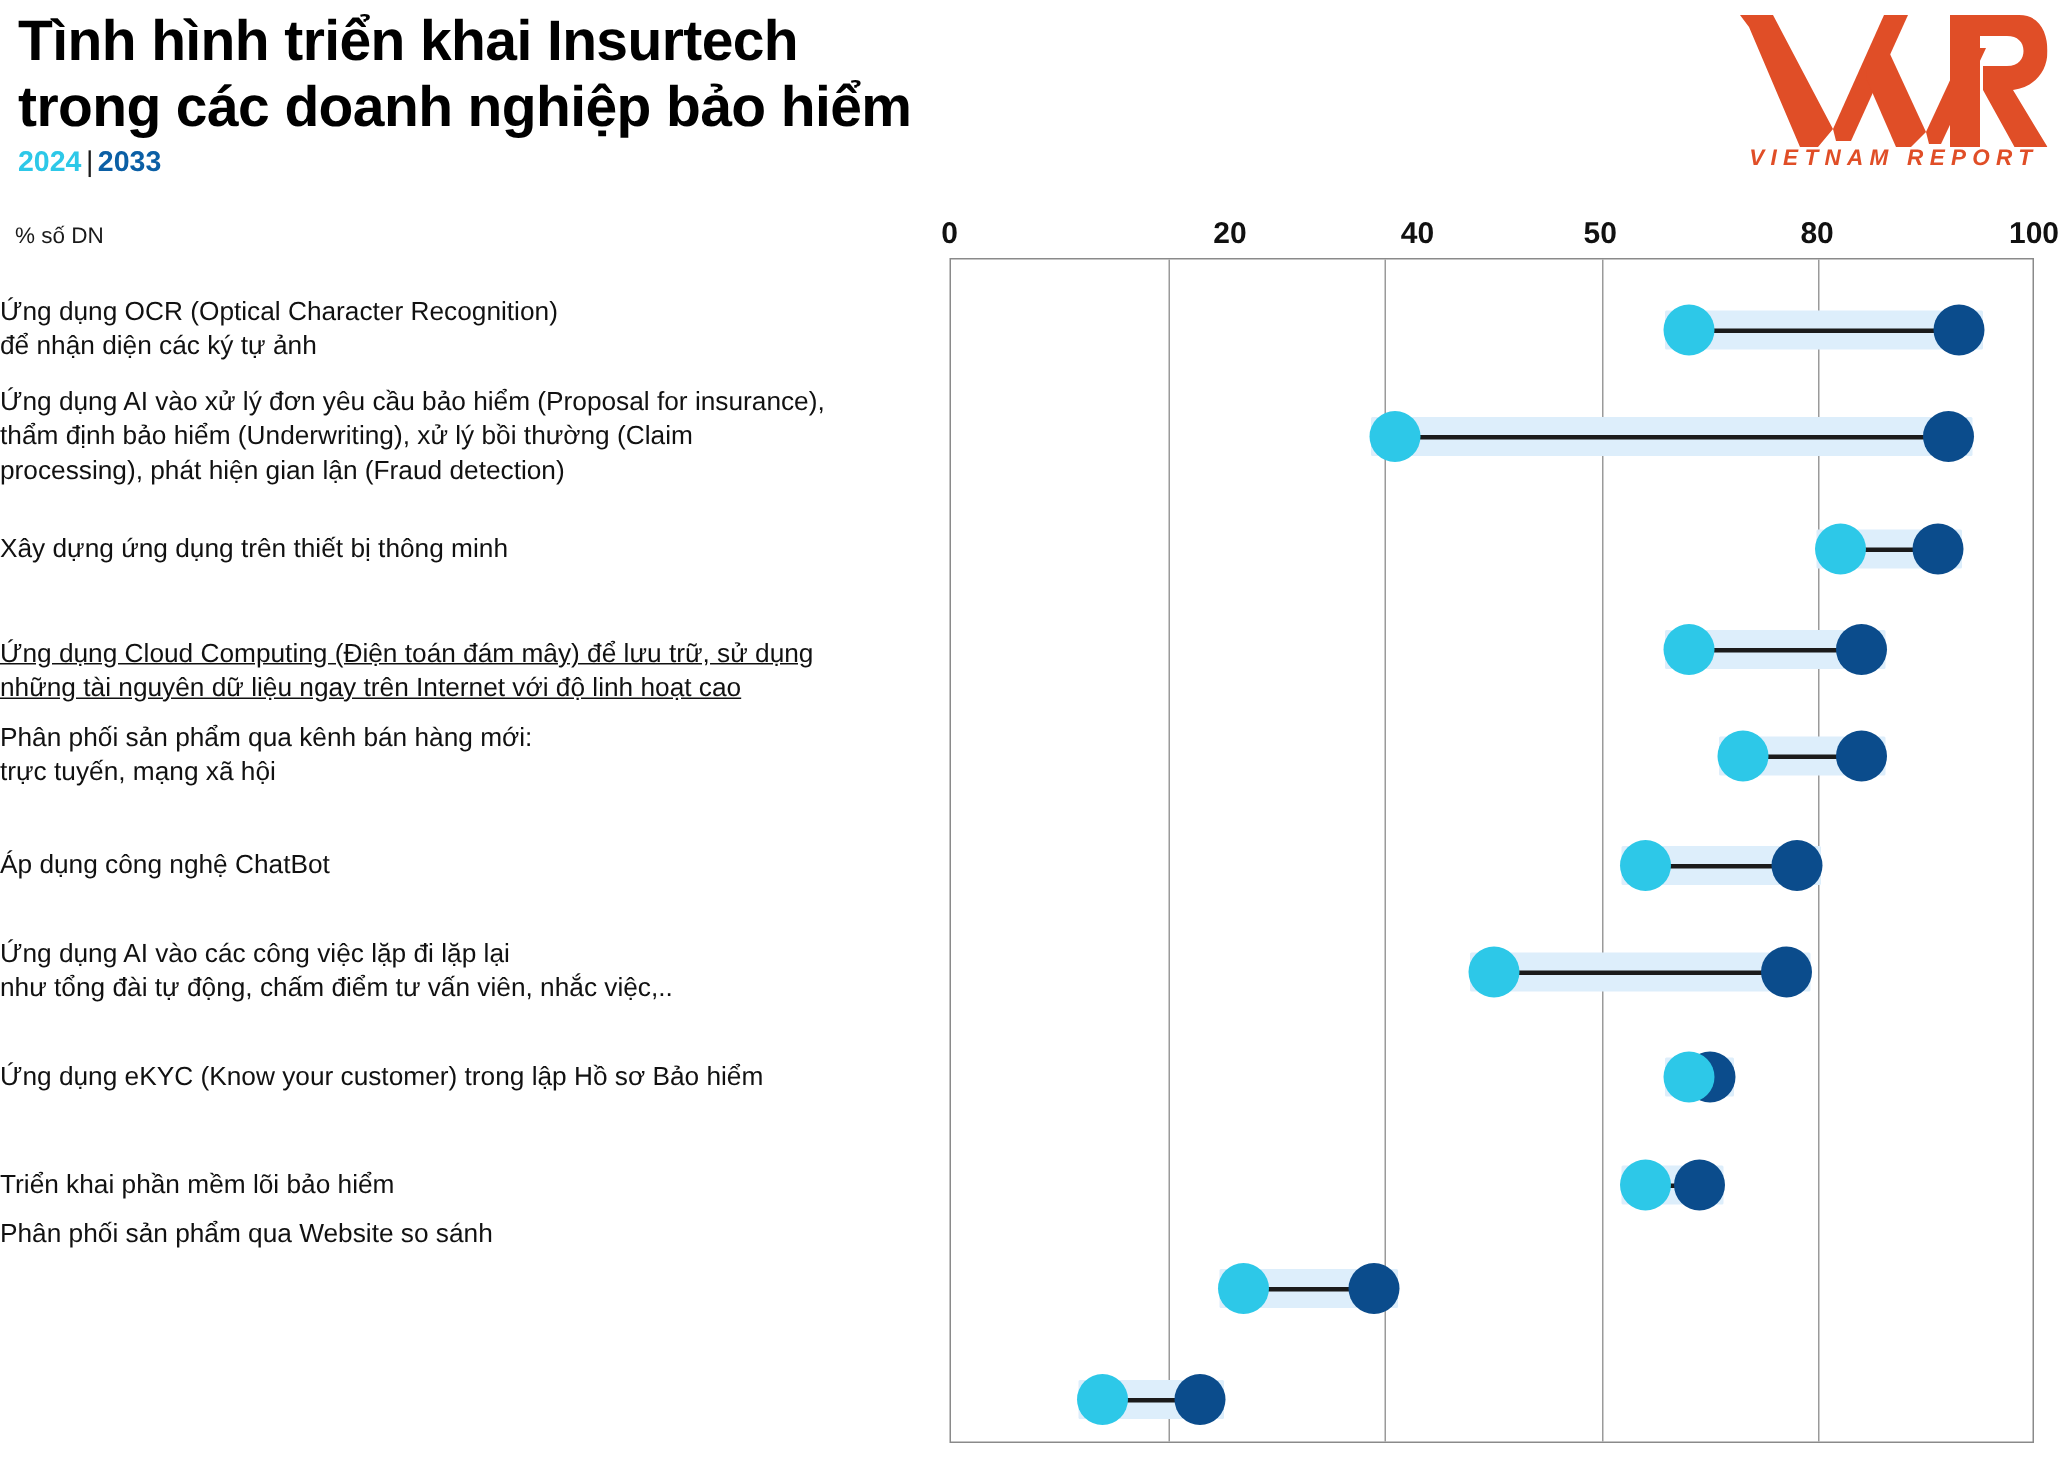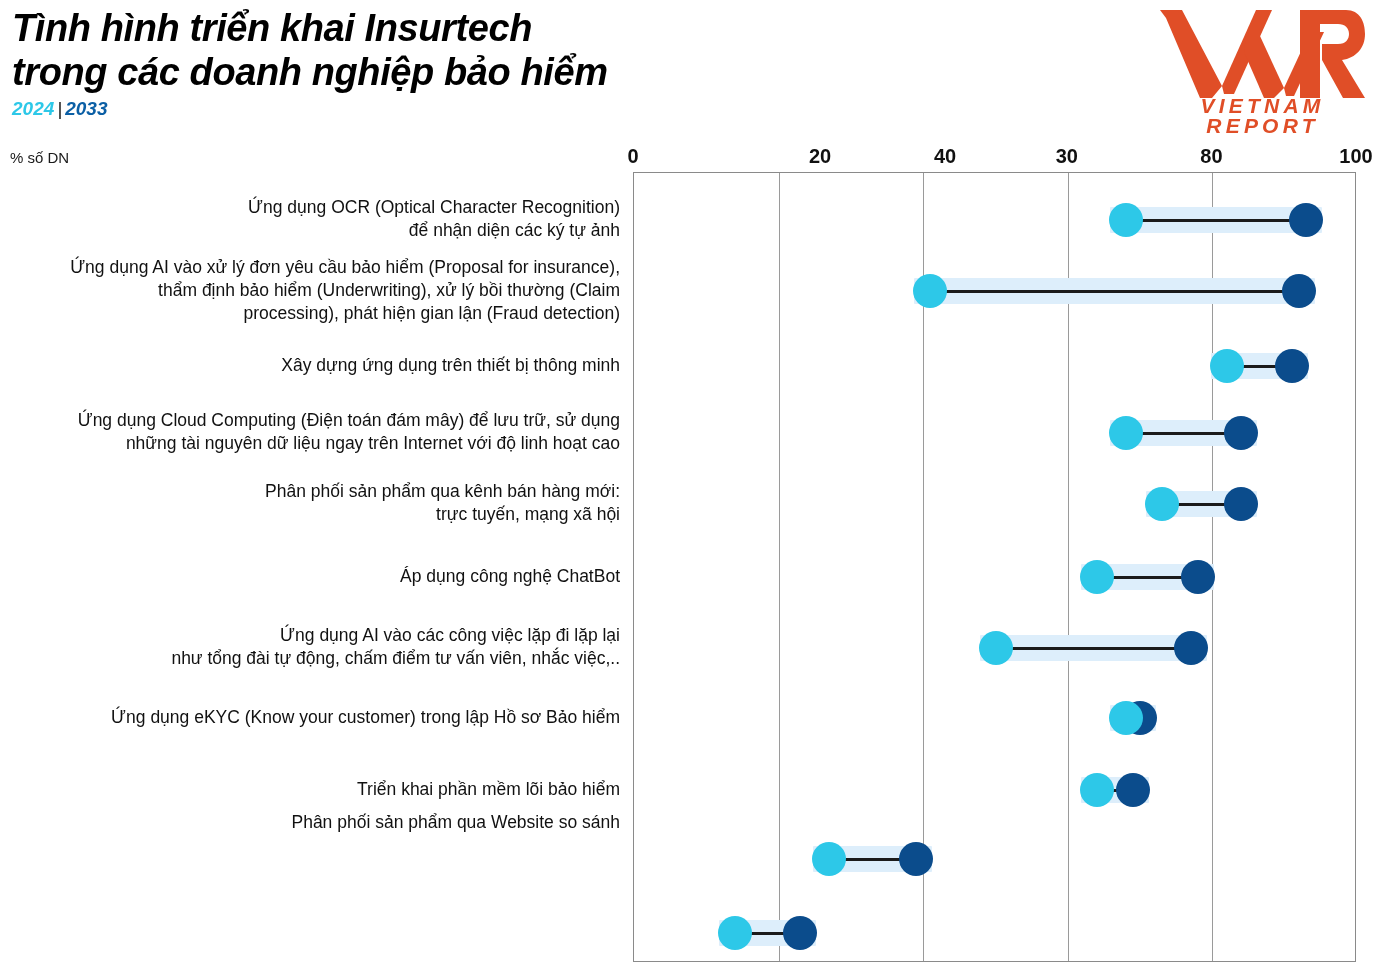--- a/index.html
+++ b/index.html
@@ -18,21 +18,20 @@
   
   #header {
     position: absolute;
     left: 0; top: 0;
     width: 1379px; height: 150px;
   }
   #title-block {
     position: absolute;
     left: 12px; top: 6px;
     width: 1100px;
-    font-style: italic;
   }
   .title-line {
     font-size: 38px;
     font-weight: bold;
     color: #000000;
     letter-spacing: -0.4px;
     line-height: 44px;
     white-space: nowrap;
   }
   #legend {
@@ -56,21 +55,21 @@
   
   #logo {
     position: absolute;
     right: 14px; top: 8px;
     width: 205px; height: 120px;
   }
   #logo-mark { width: 205px; height: 90px; display: block; }
   #logo-word {
     text-align: center;
     color: #E04E27;
-    font-size: 21px;
+    font-size: 15px;
     font-weight: bold;
     letter-spacing: 4.2px;
     font-style: italic;
     line-height: 20px;
     margin-top: -2px;
   }
 
   
   #axis-ticks {
     position: absolute;
@@ -134,21 +133,21 @@
   
   #cat-labels {
     position: absolute;
     left: 0; top: 172px;
     width: 628px; height: 790px;
   }
   .cat-label {
     position: absolute;
     right: 8px;
     width: 620px;
-    text-align: right;
+    text-align: left;
     font-size: 17.5px;
     line-height: 23px;
     color: #111111;
   }
 </style>
 </head>
 <body>
 
 <div id="header">
 
@@ -174,38 +173,38 @@
       </g>
     </svg>
     <div id="logo-word">VIETNAM REPORT</div>
   </div>
 </div>
 
 <div id="axis-ticks">
     <div class="axis-tick" style="left: 633px;">0</div>
     <div class="axis-tick" style="left: 820px;">20</div>
     <div class="axis-tick" style="left: 945px;">40</div>
-    <div class="axis-tick" style="left: 1066.8px;">30</div>
+    <div class="axis-tick" style="left: 1066.8px;">50</div>
     <div class="axis-tick" style="left: 1211.4px;">80</div>
     <div class="axis-tick" style="left: 1356px;">100</div>
   </div>
 <div id="cat-labels">
     <div class="cat-label" style="top: 24px;">
       <div>Ứng dụng OCR (Optical Character Recognition)</div>
       <div>để nhận diện các ký tự ảnh</div>
     </div>
     <div class="cat-label" style="top: 181.5px;">
       <div>Xây dựng ứng dụng trên thiết bị thông minh</div>
     </div>
     <div class="cat-label" style="top: 83.5px;">
       <div>Ứng dụng AI vào xử lý đơn yêu cầu bảo hiểm (Proposal for insurance),</div>
       <div>thẩm định bảo hiểm (Underwriting), xử lý bồi thường (Claim</div>
       <div>processing), phát hiện gian lận (Fraud detection)</div>
     </div>
-    <div class="cat-label" style="top: 237px;">
+    <div class="cat-label" style="top: 252px; text-decoration: underline;">
       <div>Ứng dụng Cloud Computing (Điện toán đám mây) để lưu trữ, sử dụng</div>
       <div>những tài nguyên dữ liệu ngay trên Internet với độ linh hoạt cao</div>
     </div>
     <div class="cat-label" style="top: 308px;">
       <div>Phân phối sản phẩm qua kênh bán hàng mới:</div>
       <div>trực tuyến, mạng xã hội</div>
     </div>
     <div class="cat-label" style="top: 392.5px;">
       <div>Áp dụng công nghệ ChatBot</div>
     </div>

